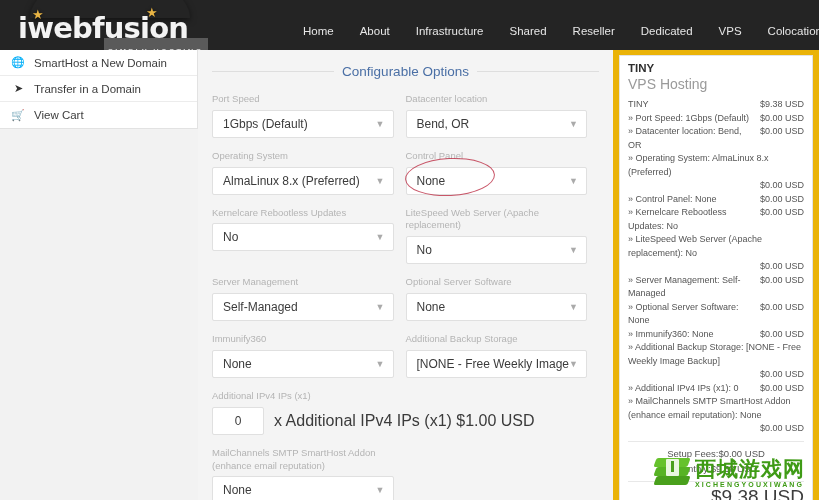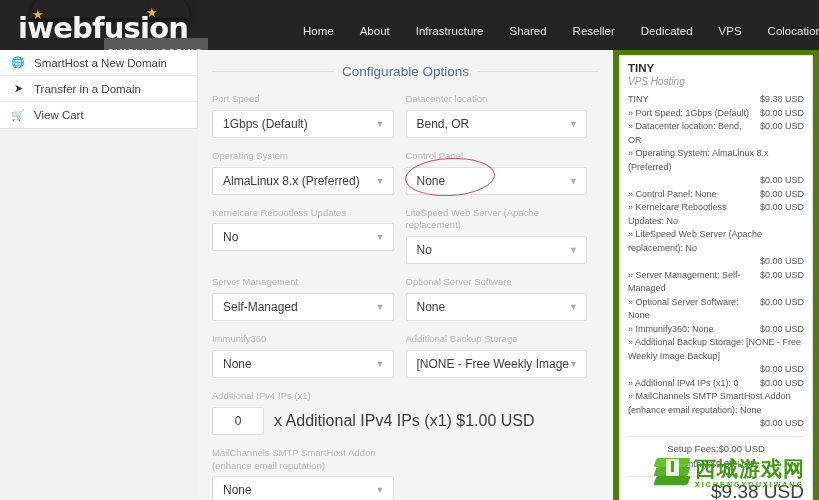--- a/index.html
+++ b/index.html
@@ -194,30 +194,30 @@
     pointer-events: none;
   }
 
   
   .summary {
     position: absolute;
     top: 50px;
     left: 613px;
     width: 206px;
     height: 450px;
-    background: #4d7c0f;
+    background: #eab308;
     padding: 5px 6px 0 6px;
   }
   .sum-card {
     background: #fff;
     border: 1px solid #e3e3e3;
     padding: 6px 8px 5px 8px;
   }
   .sum-title { font-size: 11.5px; font-weight: bold; color: #2e2e2e; }
-  .sum-sub { font-size: 10px; font-style: italic; color: #9a9a9a; margin: 2px 0 6px 0; }
+  .sum-sub { font-size: 14px; color: #9a9a9a; margin: 2px 0 6px 0; }
   .sum-line {
     display: flex;
     justify-content: space-between;
     align-items: flex-start;
     font-size: 9px;
     color: #555;
     line-height: 1.5;
     gap: 4px;
   }
   .sum-line .lbl { flex: 1; }

